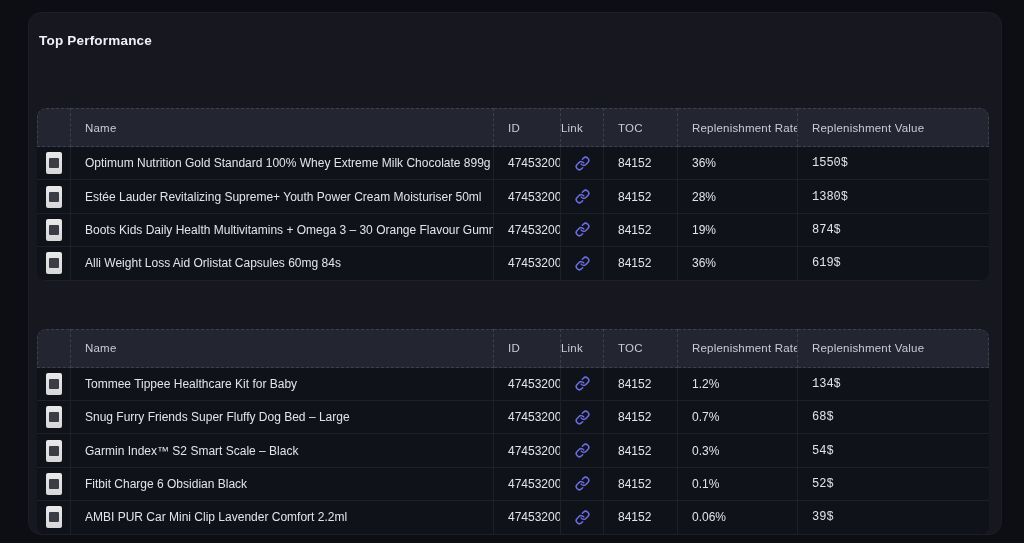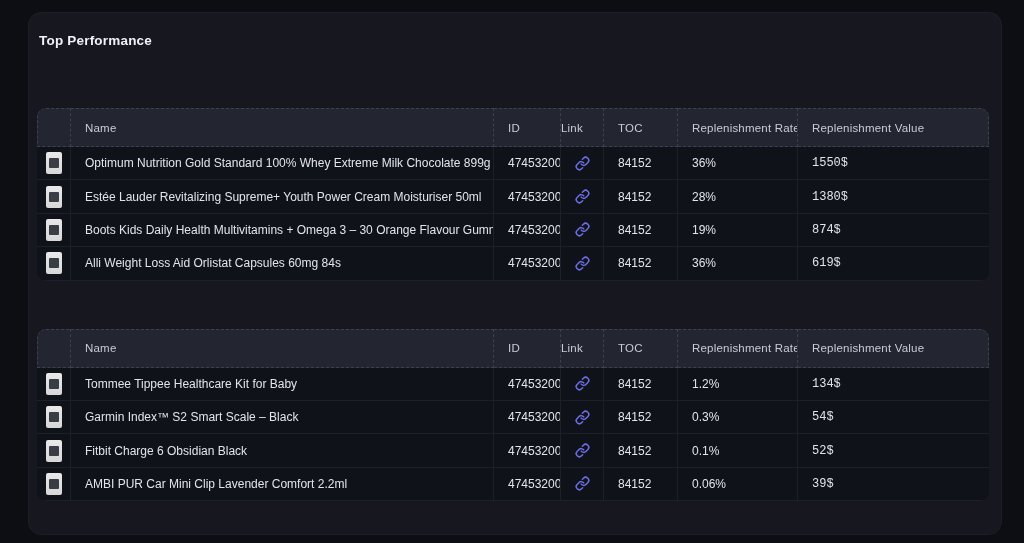--- a/index.html
+++ b/index.html
@@ -223,20 +223,34 @@
                   <path d="M10 13a5 5 0 0 0 7.54.54l3-3a5 5 0 0 0-7.07-7.07l-1.72 1.71"></path>
                   <path d="M14 11a5 5 0 0 0-7.54-.54l-3 3a5 5 0 0 0 7.07 7.07l1.71-1.71"></path>
                 </svg>
               </a></td>
             <td class="c4">84152</td>
             <td class="c5">1.2%</td>
             <td class="c6">134$</td>
           </tr>
           <tr>
             <td class="c0"><span class="thumb"><span class="thumb-inner"></span></span></td>
+            <td class="c1">Snug Furry Friends Super Fluffy Dog Bed – Large</td>
+            <td class="c2">47453200</td>
+            <td class="c3"><a class="link">
+                <svg width="15" height="15" viewBox="0 0 24 24" fill="none" stroke="#6c6ee4" stroke-width="2.4" stroke-linecap="round" stroke-linejoin="round">
+                  <path d="M10 13a5 5 0 0 0 7.54.54l3-3a5 5 0 0 0-7.07-7.07l-1.72 1.71"></path>
+                  <path d="M14 11a5 5 0 0 0-7.54-.54l-3 3a5 5 0 0 0 7.07 7.07l1.71-1.71"></path>
+                </svg>
+              </a></td>
+            <td class="c4">84152</td>
+            <td class="c5">0.7%</td>
+            <td class="c6">68$</td>
+          </tr>
+          <tr>
+            <td class="c0"><span class="thumb"><span class="thumb-inner"></span></span></td>
             <td class="c1">Garmin Index™ S2 Smart Scale – Black</td>
             <td class="c2">47453200</td>
             <td class="c3"><a class="link">
                 <svg width="15" height="15" viewBox="0 0 24 24" fill="none" stroke="#6c6ee4" stroke-width="2.4" stroke-linecap="round" stroke-linejoin="round">
                   <path d="M10 13a5 5 0 0 0 7.54.54l3-3a5 5 0 0 0-7.07-7.07l-1.72 1.71"></path>
                   <path d="M14 11a5 5 0 0 0-7.54-.54l-3 3a5 5 0 0 0 7.07 7.07l1.71-1.71"></path>
                 </svg>
               </a></td>
             <td class="c4">84152</td>
             <td class="c5">0.3%</td>

